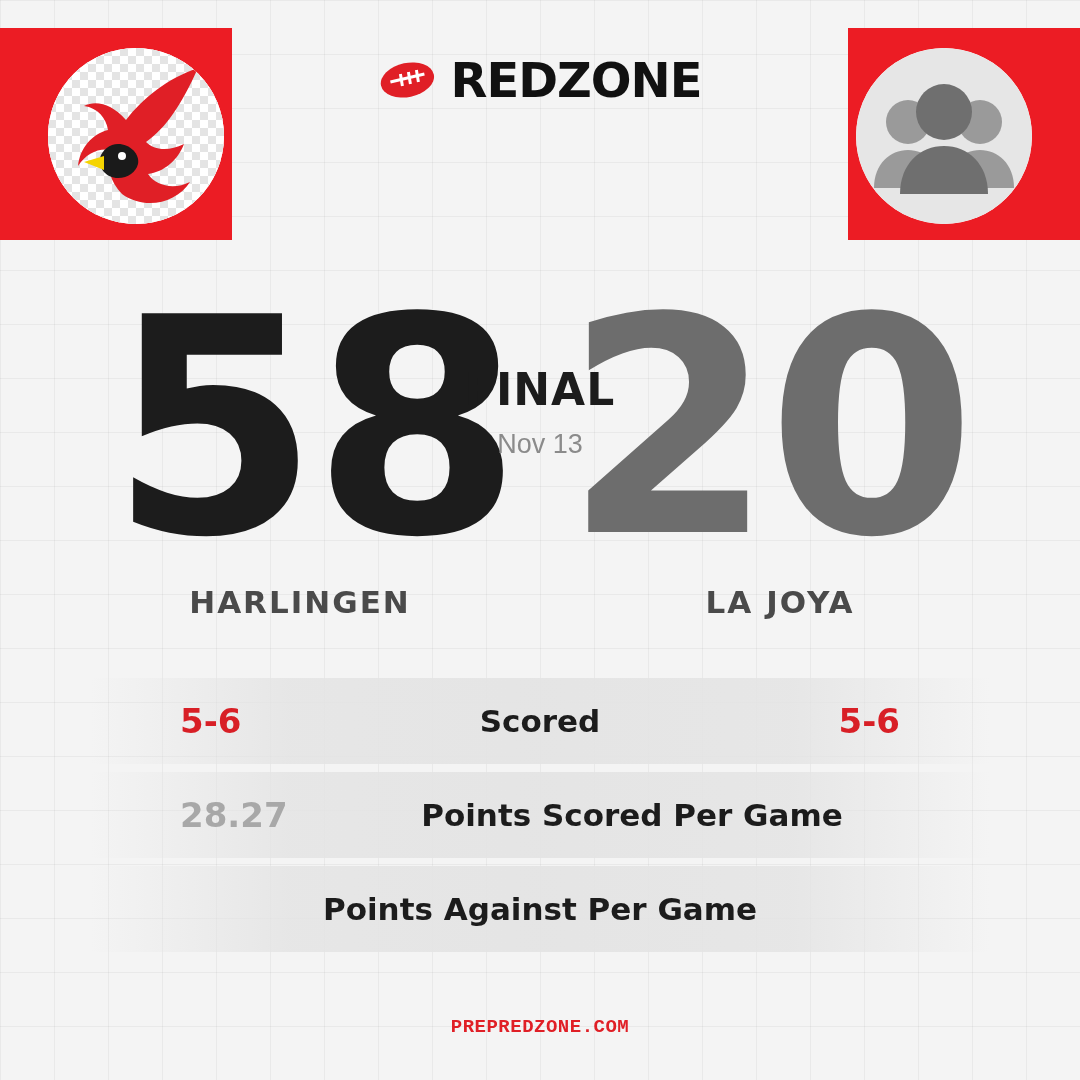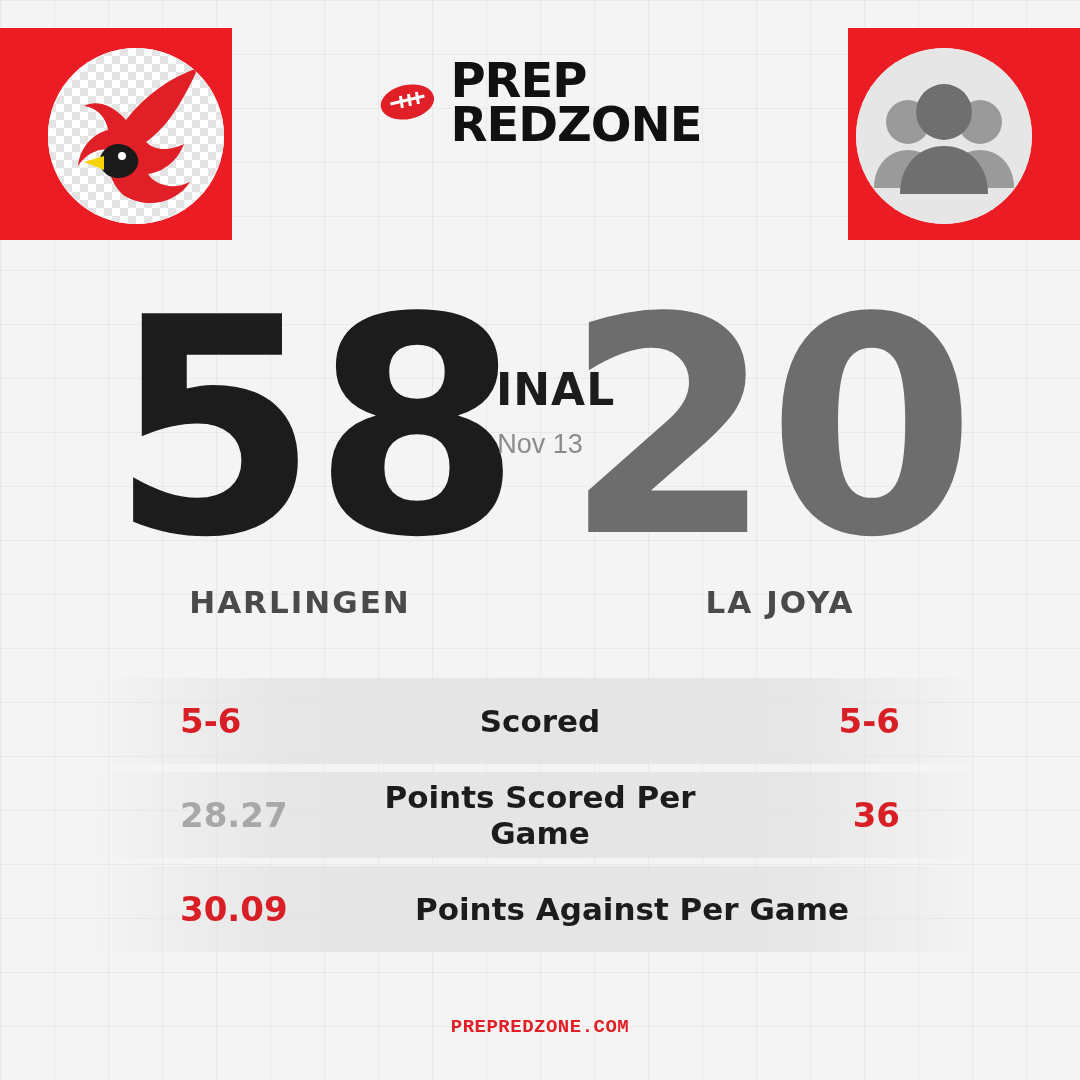--- a/index.html
+++ b/index.html
@@ -237,21 +237,20 @@
       </svg>
     </div>
 
     <div class="brand">
       <svg class="brand-ball" viewBox="0 0 58 40">
         <ellipse cx="29" cy="20" rx="27" ry="17" fill="#e01f26" transform="rotate(-12 29 20)"></ellipse>
         <path d="M12 22 L46 14" stroke="#ffffff" stroke-width="3" fill="none"></path>
         <path d="M22 14 L24 26 M30 12 L32 24 M38 10 L40 22" stroke="#ffffff" stroke-width="3" fill="none"></path>
       </svg>
       <div class="brand-text">
-        <span class="line">PREP</span>
         <span class="line">REDZONE</span>
       </div>
     </div>
 
     <div class="logo-circle right">
       <svg class="team-svg" width="176" height="176" viewBox="0 0 176 176">
         <circle cx="88" cy="88" r="88" fill="#e6e6e6"></circle>
         <g fill="#9a9a9a">
           <circle cx="52" cy="74" r="22"></circle>
           <path d="M18 140 C18 116 34 102 52 102 C70 102 86 116 86 140 Z"></path>
@@ -283,25 +282,23 @@
 
     <div class="stat-row">
       <span class="stat-value left win">5-6</span>
       <span class="stat-label">Scored</span>
       <span class="stat-value right win">5-6</span>
     </div>
 
     <div class="stat-row">
       <span class="stat-value left lose">28.27</span>
       <span class="stat-label">Points Scored Per Game</span>
-      <span class="stat-value right win">36</span>
     </div>
 
     <div class="stat-row">
-      <span class="stat-value left win">30.09</span>
       <span class="stat-label">Points Against Per Game</span>
     </div>
 
   </div>
 
   <div class="footer">
     <span class="footer-text">PREPREDZONE.COM</span>
   </div>
 
 </div>

